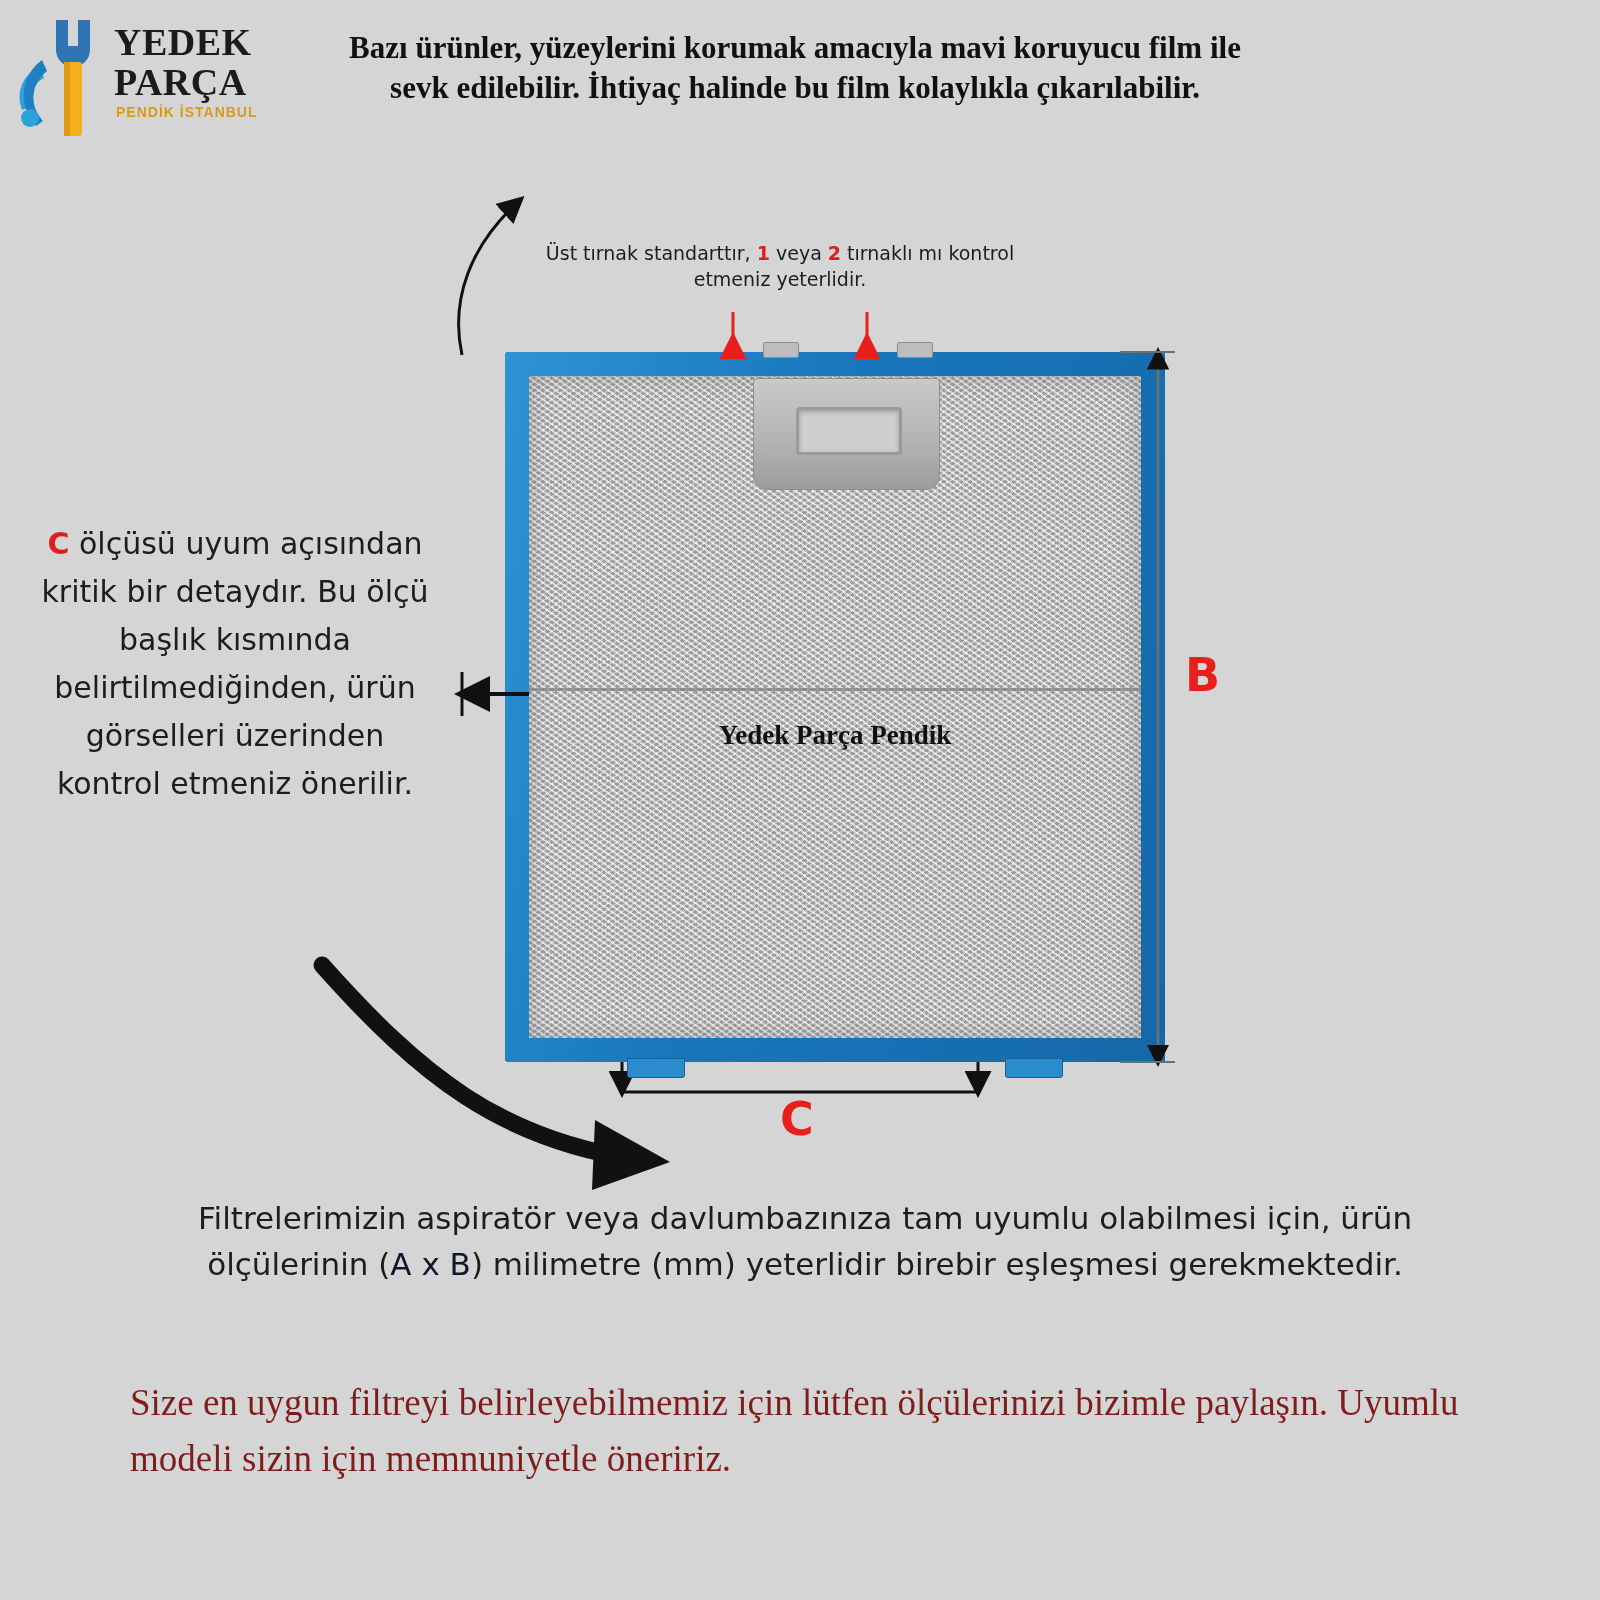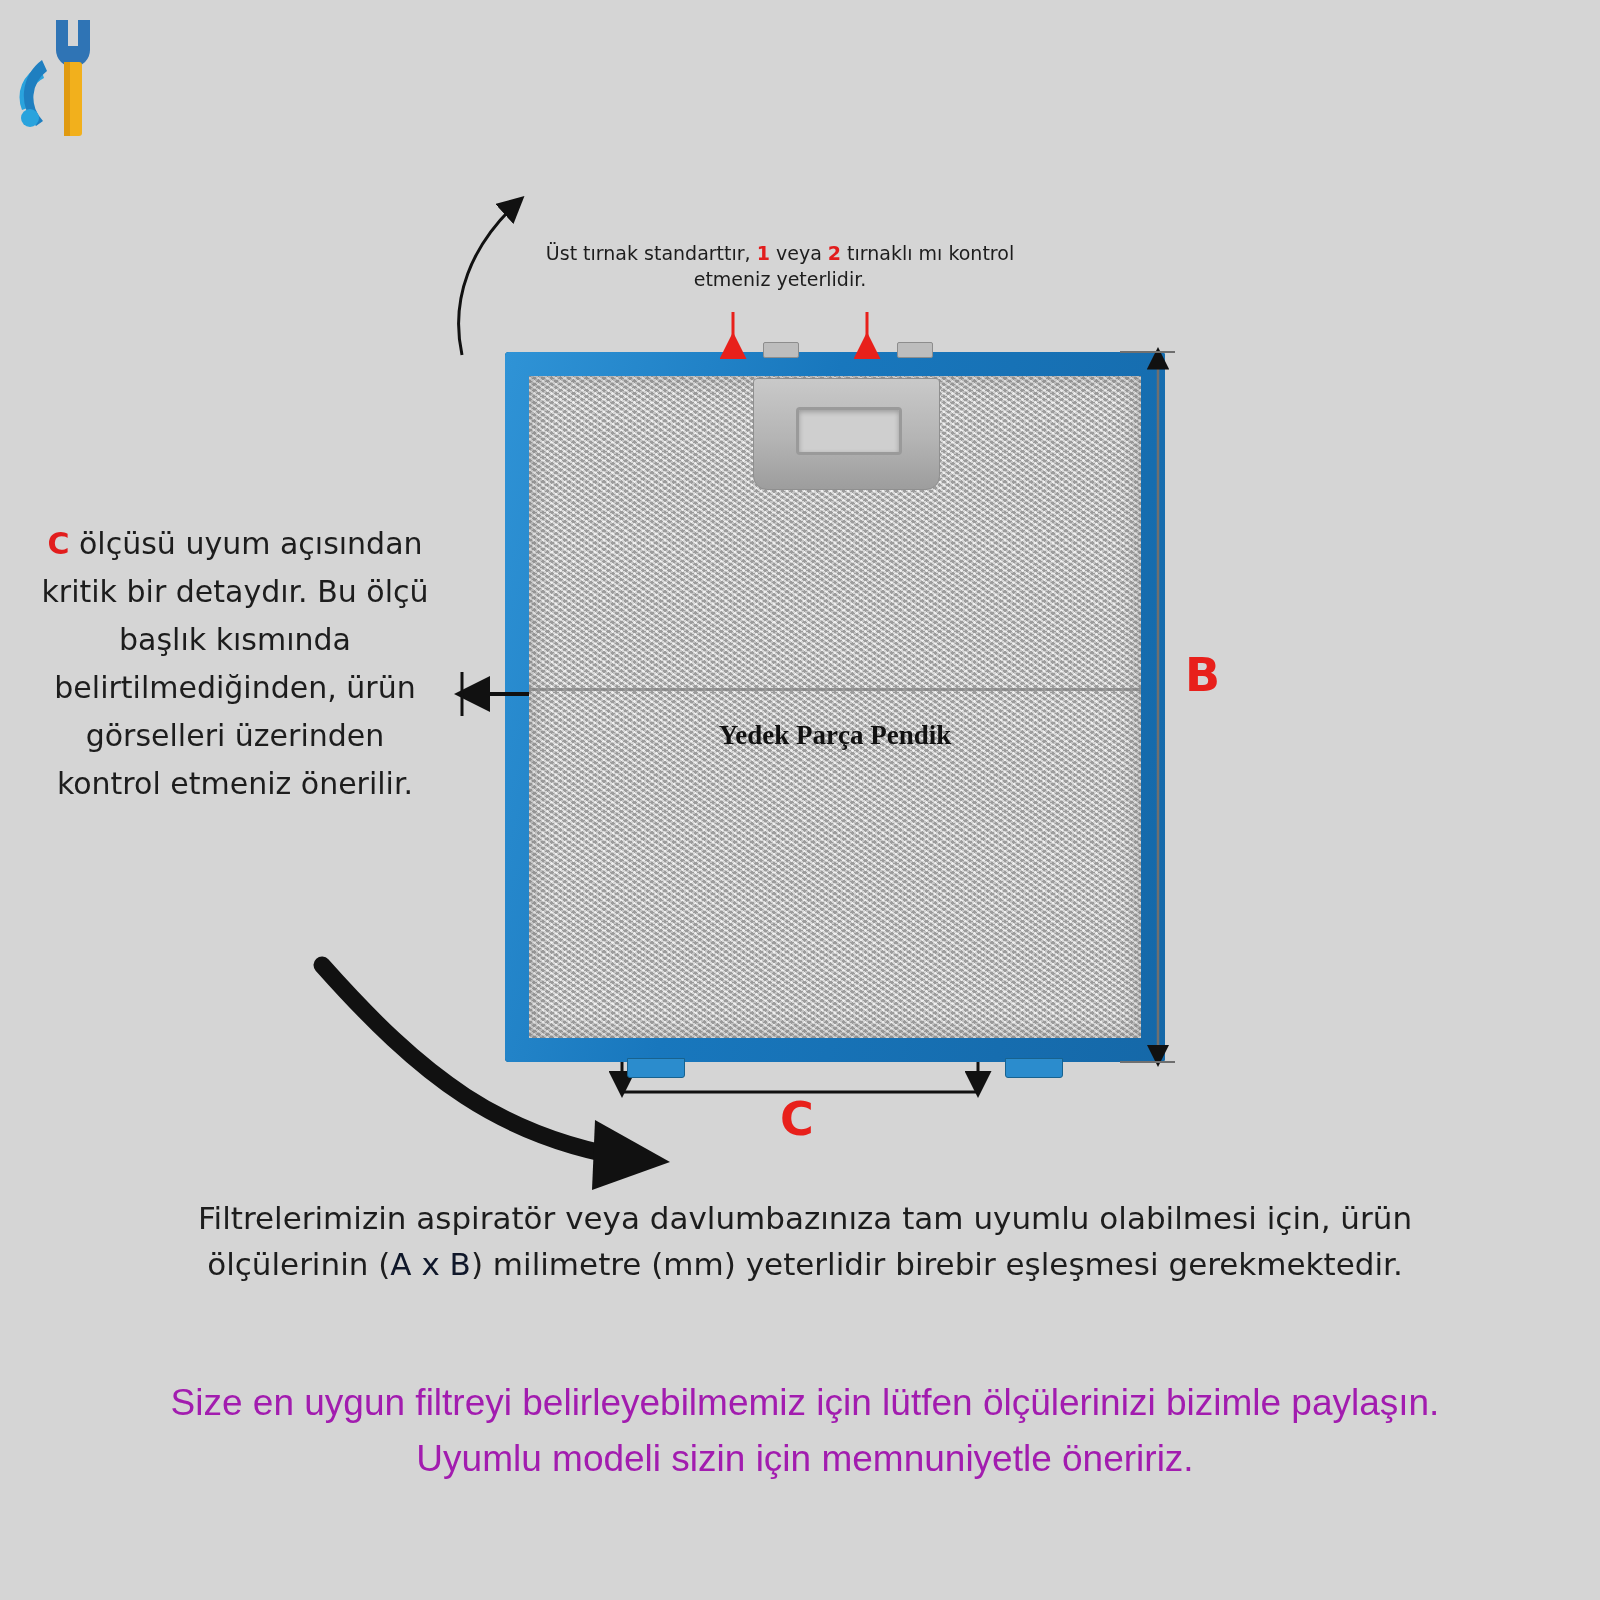--- a/index.html
+++ b/index.html
@@ -109,25 +109,25 @@
     line-height: 46px;
     color: #1d1d1d;
   }
   .bottom-para .redmark { color: #0f172a; text-align: right; }
 
   .bottom-red {
     position: absolute;
     left: 130px;
     top: 1375px;
     width: 1350px;
-    text-align: center;
-    font-family: Liberation Sans, sans-serif;
+    text-align: left;
+    font-family: Liberation Serif, serif;
     font-size: 37px;
     line-height: 56px;
-    color: #a21caf;
+    color: #7f1d1d;
   }
 
   
   .filter {
     position: absolute;
     left: 460px;
     top: 352px;
     width: 660px;
     height: 710px;
     margin-left: 45px;
@@ -262,22 +262,28 @@
 
   <div class="logo">
     <svg class="logo-mark" viewBox="0 0 100 126">
       <path d="M8 96 a34 34 0 0 1 18 -44 l4 12 a22 22 0 0 0 -11 28 z" fill="#2aa3dd"></path>
       <path d="M22 112 a44 44 0 0 1 6 -66 l5 11 a33 33 0 0 0 -4 50 z" fill="#1f7fc0"></path>
       <circle cx="16" cy="104" r="9" fill="#2aa3dd"></circle>
       <path d="M42 6 h12 v26 h10 V6 h12 v30 a16 16 0 0 1 -34 0 z" fill="#2f74b5"></path>
       <rect x="50" y="48" width="18" height="74" rx="3" fill="#f2b01c"></rect>
       <rect x="50" y="48" width="6" height="74" fill="#e09a10"></rect>
     </svg>
-  </div>
-
+    <div class="logo-text">
+      <div class="logo-line">YEDEK</div>
+      <div class="logo-line">PARÇA</div>
+      <div class="logo-sub">PENDİK İSTANBUL</div>
+    </div>
+  </div>
+
+  <div class="top-heading">Bazı ürünler, yüzeylerini korumak amacıyla mavi koruyucu film ile sevk edilebilir. İhtiyaç halinde bu film kolaylıkla çıkarılabilir.</div>
 
   <div class="tirnak-note">
     <span>Üst tırnak standarttır, </span><span class="num">1</span><span> veya </span><span class="num">2</span><span> tırnaklı mı kontrol etmeniz yeterlidir.</span>
   </div>
 
   <div class="left-para">
     <span class="cmark">C</span><span> ölçüsü uyum açısından kritik bir detaydır. Bu ölçü başlık kısmında belirtilmediğinden, ürün görselleri üzerinden kontrol etmeniz önerilir.</span>
   </div>
 
   <div class="filter">

